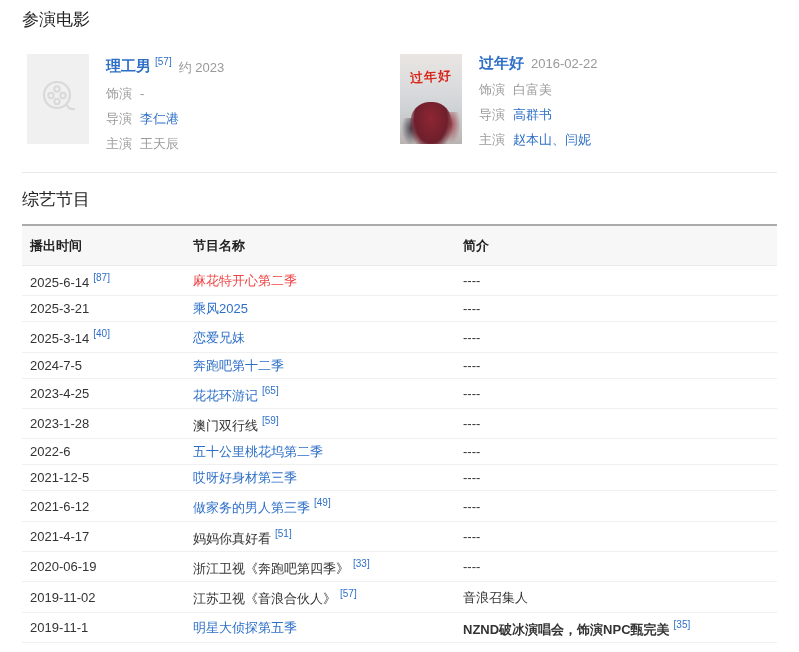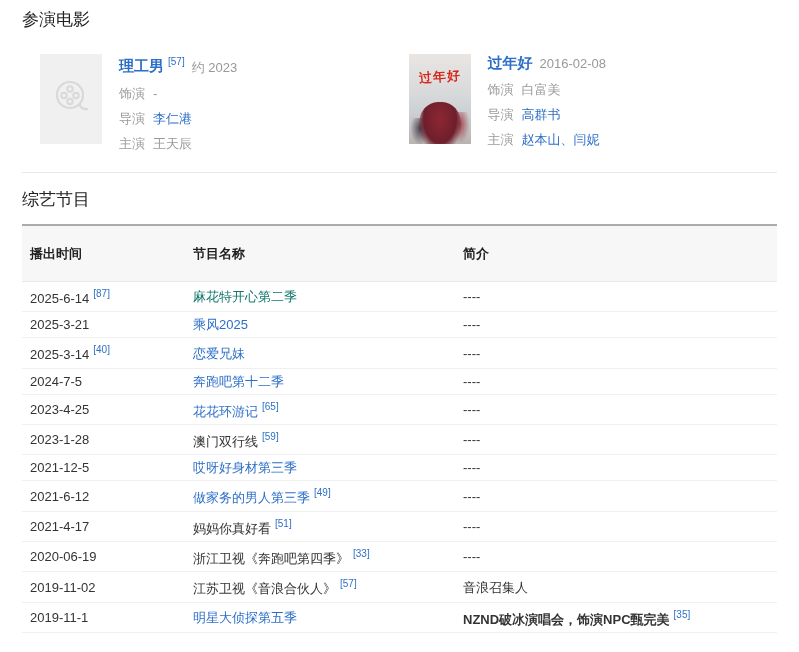--- a/index.html
+++ b/index.html
@@ -4,21 +4,21 @@
 <style>
   html,body{margin:0;padding:0;background:#fff;}
   body{width:799px;height:652px;overflow:hidden;
        font-family:"Liberation Sans","DejaVu Sans",sans-serif;
        -webkit-font-smoothing:antialiased;}
   .page{box-sizing:border-box;width:799px;padding:10px 22px 0 22px;}
 
   .section-title{font-size:17px;font-weight:normal;color:#222;margin:0;line-height:1.2;}
 
   
-  .cards{display:flex;margin-top:24px;margin-left:18px;}
+  .cards{display:flex;margin-top:24px;margin-left:5px;}
   .movie-card{width:373px;display:flex;align-items:flex-start;}
   .thumb{width:62px;height:90px;margin-right:17px;flex:0 0 62px;position:relative;
          overflow:hidden;cursor:pointer;}
   .thumb.placeholder{background:#f0f0f0;display:flex;align-items:center;justify-content:center;}
   .thumb.poster{background:linear-gradient(180deg,#e9e6e2 0%,#dcdcde 35%,#cfd3d6 60%,#b9b4b1 100%);}
   .poster-title{position:absolute;top:14px;left:0;right:0;text-align:center;
                 color:#d0281c;font-weight:bold;font-size:13px;letter-spacing:1px;
                 text-shadow:0 0 1px #fff;transform:rotate(-4deg);}
   .poster-figure{position:absolute;bottom:-6px;left:10px;width:42px;height:48px;
                  background:radial-gradient(ellipse at 50% 35%, #8e2633 0%, #6e1f2c 55%, rgba(110,31,44,0) 78%);
@@ -43,21 +43,21 @@
   .section-divider{border:none;border-top:1px solid #e9e9e9;margin:21px 0 0 0;}
 
   
   .variety-title{margin-top:17px;}
   table.variety{width:755px;border-collapse:collapse;margin-top:14px;table-layout:fixed;
                 font-size:13px;color:#333;}
   table.variety col.c1{width:163px;}
   table.variety col.c2{width:270px;}
   table.variety col.c3{width:322px;}
   table.variety th{background:#f7f7f7;border-top:2px solid #ababab;border-bottom:1px solid #e9e9e9;
-      text-align:left;font-weight:bold;color:#222;padding:20px 8px;line-height:15px;}
+      text-align:left;font-weight:bold;color:#222;padding:12px 8px;line-height:15px;}
   table.variety td{padding:4px 8px;border-bottom:1px solid #f0f0f0;line-height:17px;
       white-space:nowrap;overflow:hidden;}
   td .bold{font-weight:bold;}
 </style>
 </head>
 <body>
 
 <div class="page">
 
   <section>
@@ -82,21 +82,21 @@
           </div>
         </div>
         <div class="movie-card">
           <div class="thumb poster">
             <span class="poster-title">过年好</span>
             <i class="poster-figure2"></i>
             <i class="poster-figure3"></i>
             <i class="poster-figure"></i>
           </div>
           <div class="movie-info">
-            <div class="movie-title-line"><a class="movie-title" href="javascript:void(0)" style="color: rgb(45, 111, 199);">过年好</a><span class="movie-date">2016-02-08</span></div>
+            <div class="movie-title-line"><a class="movie-title" href="javascript:void(0)" style="color: rgb(45, 111, 199);">过年好</a><span class="movie-date">2016-02-22</span></div>
             <div class="movie-field"><span class="fl">饰演</span><span class="fv">白富美</span></div>
             <div class="movie-field"><span class="fl">导演</span><a class="plink" href="javascript:void(0)" style="color: rgb(45, 111, 199);">高群书</a></div>
             <div class="movie-field"><span class="fl">主演</span><a class="plink" href="javascript:void(0)" style="color: rgb(45, 111, 199);">赵本山、闫妮</a></div>
           </div>
         </div>
       </div>
     <hr class="section-divider">
   </section>
 
   <section>
@@ -110,21 +110,21 @@
       <thead>
         <tr>
           <th>播出时间</th>
           <th>节目名称</th>
           <th>简介</th>
         </tr>
       </thead>
       <tbody id="variety-rows">
           <tr>
             <td><span>2025-6-14</span><sup class="ref" style="color: rgb(45, 111, 199);">[87]</sup></td>
-            <td><a class="plink" href="javascript:void(0)" style="color: #0f766e;">麻花特开心第二季</a></td>
+            <td><a class="plink" href="javascript:void(0)" style="color: #ef4444;">麻花特开心第二季</a></td>
             <td><span>----</span></td>
           </tr>
           <tr>
             <td><span>2025-3-21</span></td>
             <td><a class="plink" href="javascript:void(0)" style="color: rgb(45, 111, 199);">乘风2025</a></td>
             <td><span>----</span></td>
           </tr>
           <tr>
             <td><span>2025-3-14</span><sup class="ref" style="color: rgb(45, 111, 199);">[40]</sup></td>
             <td><a class="plink" href="javascript:void(0)" style="color: rgb(45, 111, 199);">恋爱兄妹</a></td>
@@ -136,20 +136,25 @@
             <td><span>----</span></td>
           </tr>
           <tr>
             <td><span>2023-4-25</span></td>
             <td><a class="plink" href="javascript:void(0)" style="color: rgb(45, 111, 199);">花花环游记</a><sup class="ref" style="color: rgb(45, 111, 199);">[65]</sup></td>
             <td><span>----</span></td>
           </tr>
           <tr>
             <td><span>2023-1-28</span></td>
             <td><span>澳门双行线</span><sup class="ref" style="color: rgb(45, 111, 199);">[59]</sup></td>
+            <td><span>----</span></td>
+          </tr>
+          <tr>
+            <td><span>2022-6</span></td>
+            <td><a class="plink" href="javascript:void(0)" style="color: rgb(45, 111, 199);">五十公里桃花坞第二季</a></td>
             <td><span>----</span></td>
           </tr>
           <tr>
             <td><span>2021-12-5</span></td>
             <td><a class="plink" href="javascript:void(0)" style="color: rgb(45, 111, 199);">哎呀好身材第三季</a></td>
             <td><span>----</span></td>
           </tr>
           <tr>
             <td><span>2021-6-12</span></td>
             <td><a class="plink" href="javascript:void(0)" style="color: rgb(45, 111, 199);">做家务的男人第三季</a><sup class="ref" style="color: rgb(45, 111, 199);">[49]</sup></td>

